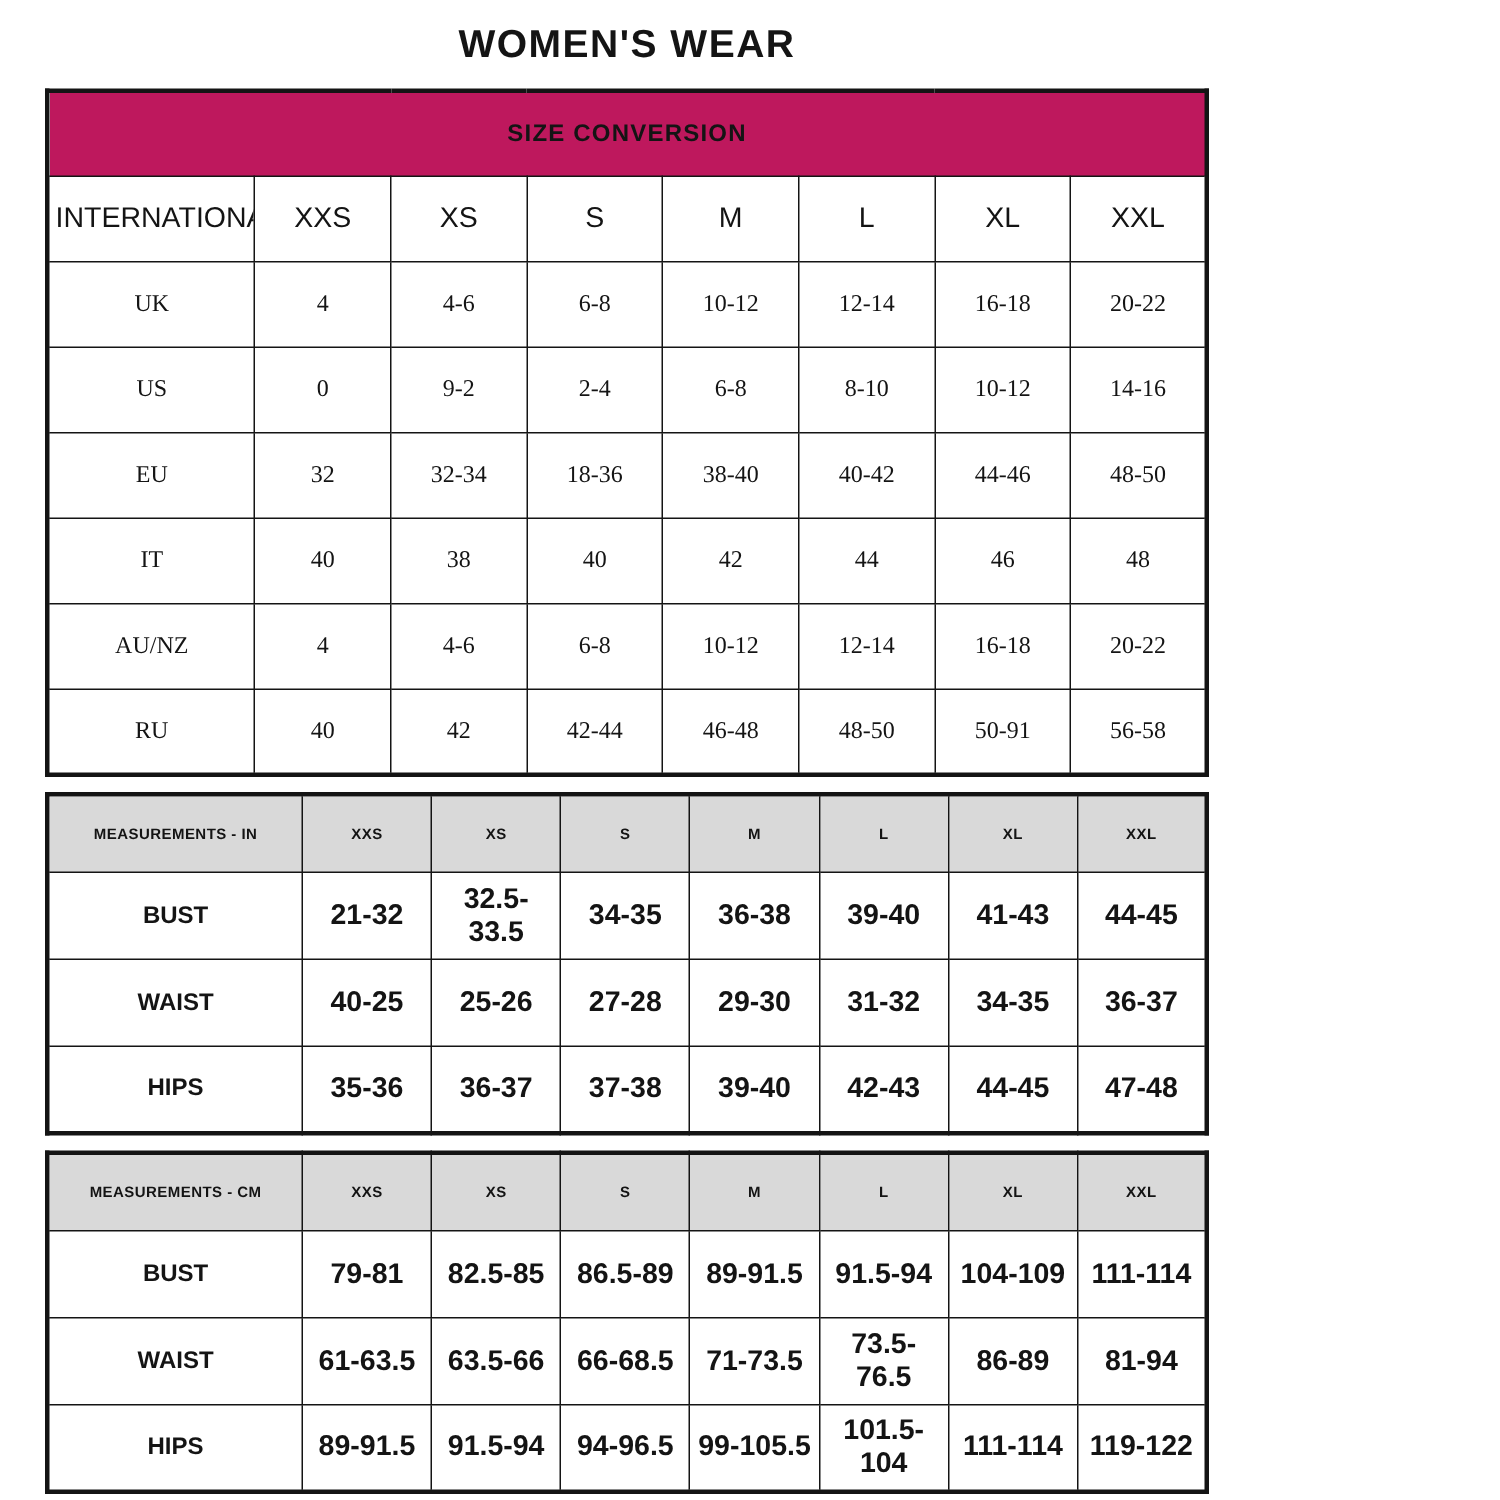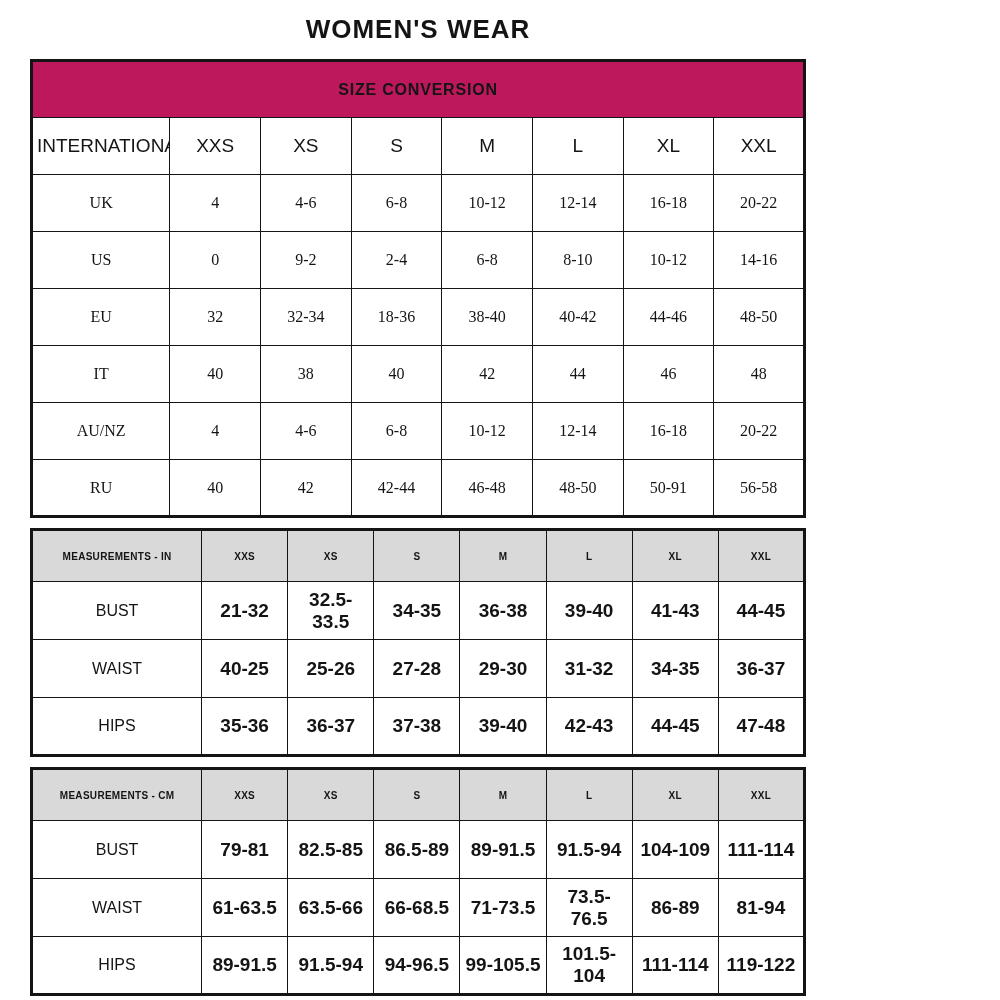--- a/index.html
+++ b/index.html
@@ -65,21 +65,21 @@
 
   
   .t23 tr.head-row { height: 52px; }
   .t23 tr.data-row { height: 58px; }
   .t23 th.grey-head {
     background: #d9d9d9;
     font-weight: 700;
     font-size: 10px;
     letter-spacing: 0.3px;
   }
-  .t23 td.row-label { font-size: 16px; font-weight: 400; }
+  .t23 td.row-label { font-size: 16px; font-weight: 700; }
   .t23 td.val { font-size: 19px; font-weight: 700; }
 </style>
 </head>
 <body>
 
 <div class="page">
 
   <h1 class="page-title">WOMEN'S WEAR</h1>
 
   <table class="grid t1">

